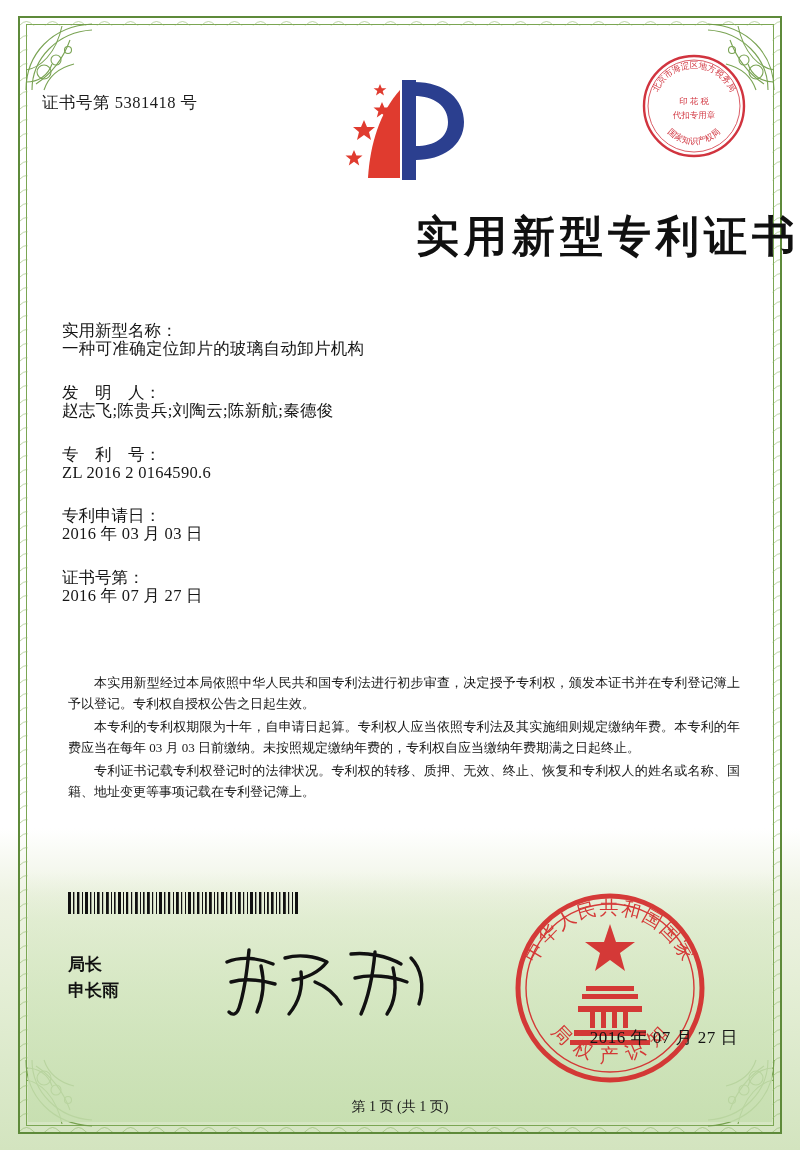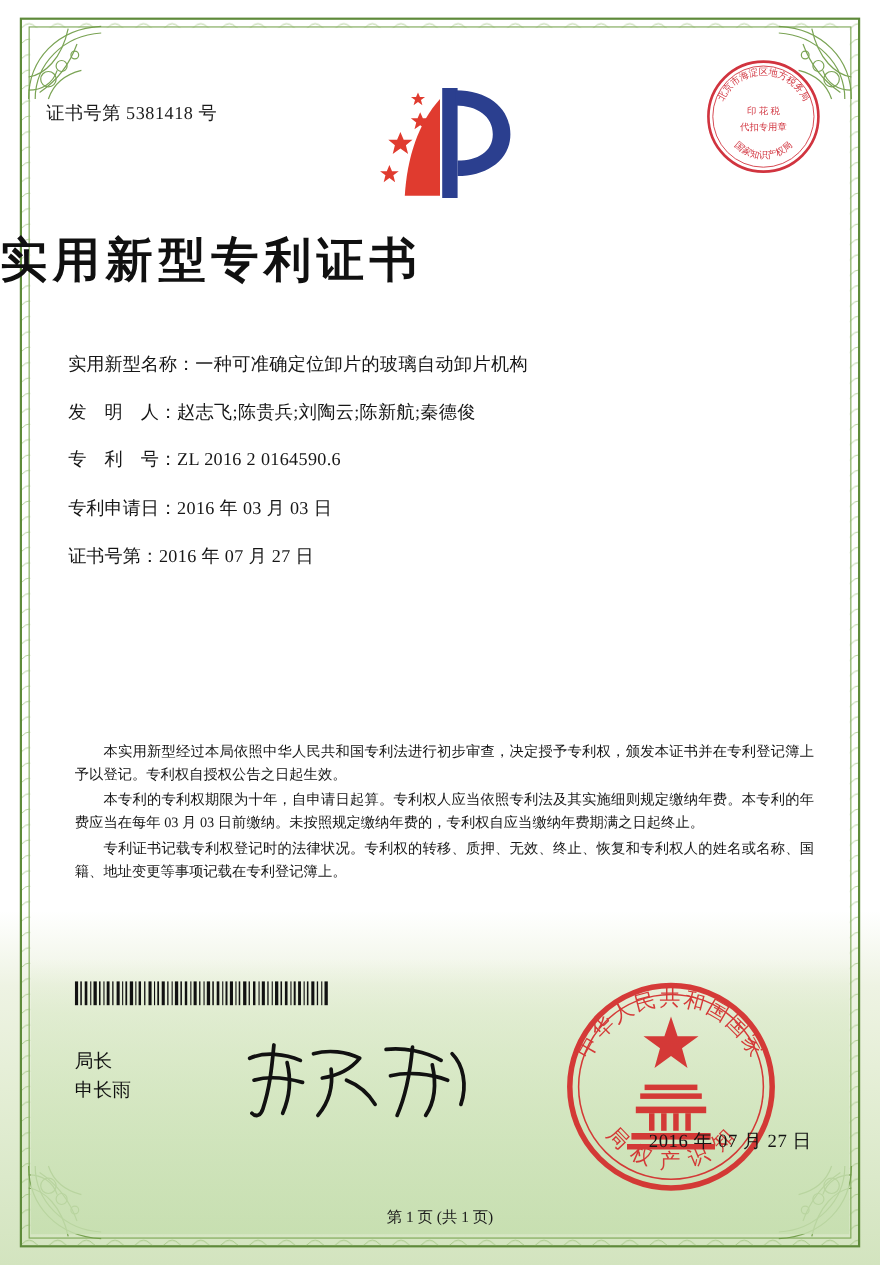--- a/index.html
+++ b/index.html
@@ -80,41 +80,42 @@
     top: 52px;
     width: 108px;
     height: 108px;
   }
 
   .title {
     position: absolute;
     left: 0;
     right: 0;
     top: 208px;
-    text-align: left;
+    text-align: right;
     font-size: 43px;
     font-weight: bold;
     letter-spacing: 5px;
     color: #101010;
     font-family: "DejaVu Serif", "Liberation Serif", serif;
   }
 
   
   .fields {
     position: absolute;
     left: 62px;
     top: 322px;
     width: 676px;
     font-size: 16.5px;
     line-height: 1.1;
   }
   .field {
     display: flex;
     align-items: flex-start;
     margin-bottom: 25.5px;
+    flex-direction: column;
   }
   .field .lbl {
     white-space: pre;
     color: #161616;
   }
   .field .val {
     color: #161616;
     letter-spacing: .3px;
     font-family: Liberation Serif, serif;
   }
@@ -156,21 +157,21 @@
     top: 892px;
     width: 232px;
     height: 22px;
   }
 
   .officer {
     position: absolute;
     left: 68px;
     top: 952px;
     font-size: 17px;
-    font-weight: normal;
+    font-weight: bold;
     line-height: 1.5;
     color: #111;
   }
 
   .signature {
     position: absolute;
     left: 215px;
     top: 938px;
     width: 220px;
     height: 86px;

